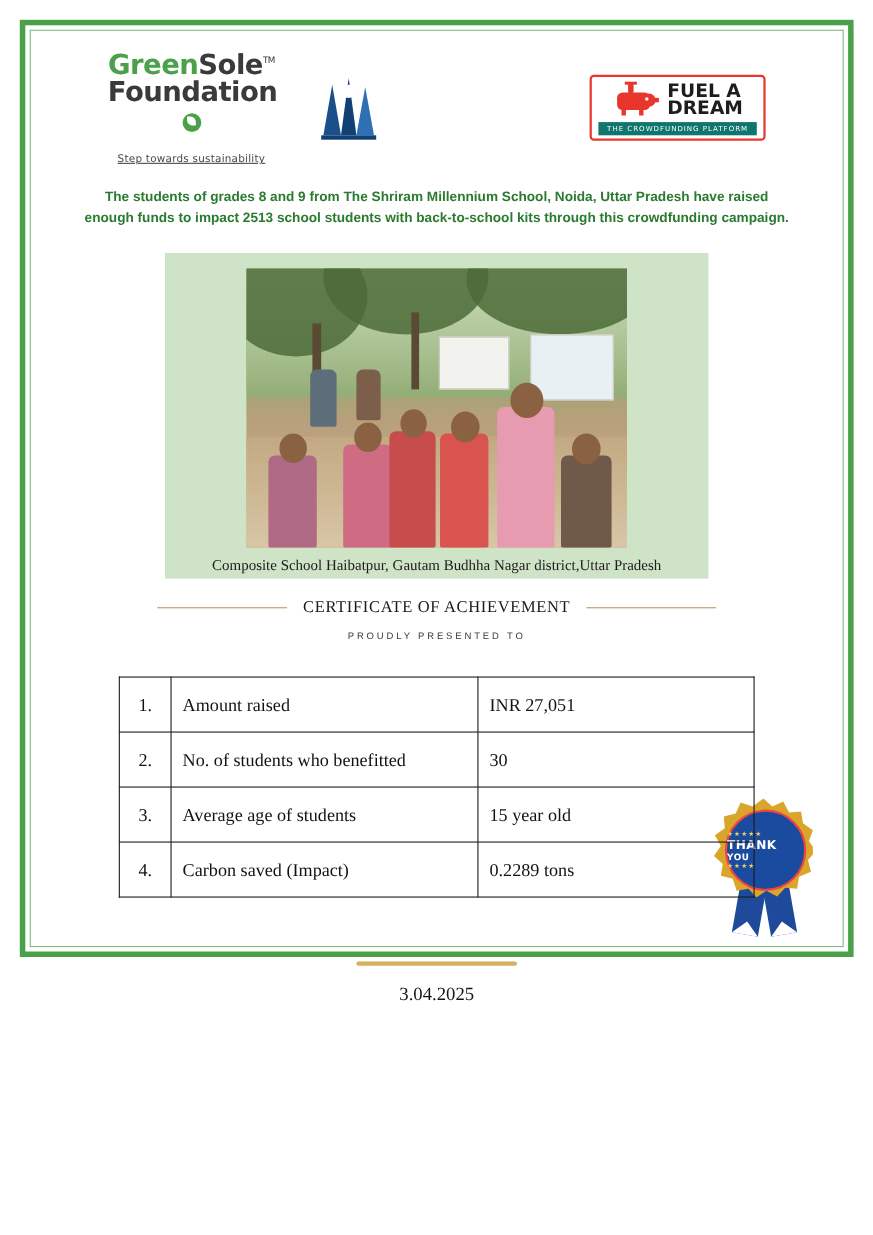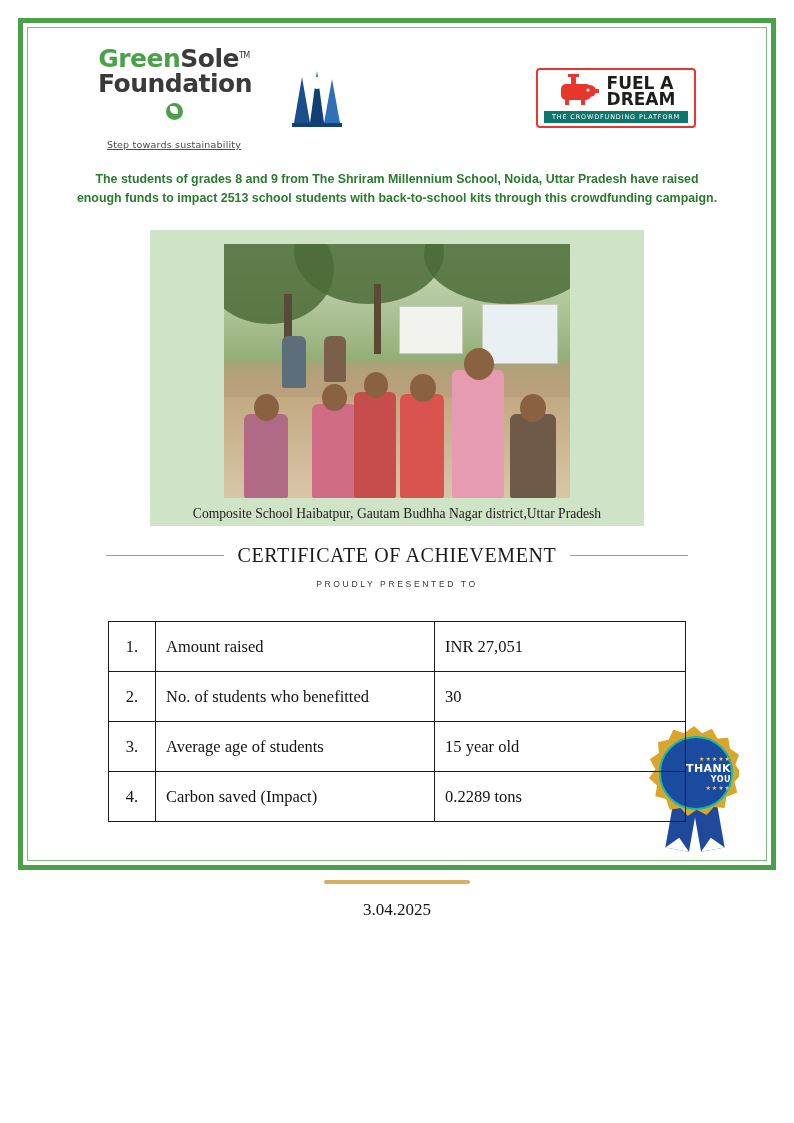--- a/index.html
+++ b/index.html
@@ -270,21 +270,21 @@
     justify-content: center;
     gap: 14px;
     margin-top: 18px;
   }
   .cert-line .rule {
     height: 1px;
     background: #b79a62;
     flex: 0 0 118px;
   }
   .cert-title {
-    font-size: 20px;
+    font-size: 15px;
     letter-spacing: 0.6px;
     color: #1b1b1b;
     font-family: "Liberation Serif", serif;
   }
   .proudly {
     text-align: center;
     margin-top: 12px;
     font-size: 8.6px;
     letter-spacing: 2.6px;
     color: #3a3a3a;
@@ -382,24 +382,24 @@
     clip-path: polygon(50% 0%,59% 8%,70% 3%,76% 14%,88% 13%,90% 25%,100% 32%,96% 43%,103% 53%,95% 62%,98% 74%,86% 79%,84% 91%,72% 90%,64% 99%,53% 93%,43% 100%,35% 91%,23% 93%,19% 81%,7% 78%,9% 66%,0% 58%,7% 48%,1% 37%,11% 30%,10% 18%,22% 15%,27% 4%,39% 8%);
   }
   .seal-disc {
     position: absolute;
     left: 13px;
     top: 10px;
     width: 70px;
     height: 70px;
     border-radius: 50%;
     background: #1b4b9e;
-    border: 2px solid #14b8a6;
+    border: 2px solid #ef4444;
     display: flex;
     flex-direction: column;
-    align-items: flex-end;
+    align-items: flex-start;
     justify-content: center;
     color: #ffffff;
     font-family: "DejaVu Sans", sans-serif;
   }
   .seal-disc .ty {
     font-size: 11px;
     font-weight: bold;
     letter-spacing: 0.4px;
   }
   .seal-disc .yu {

